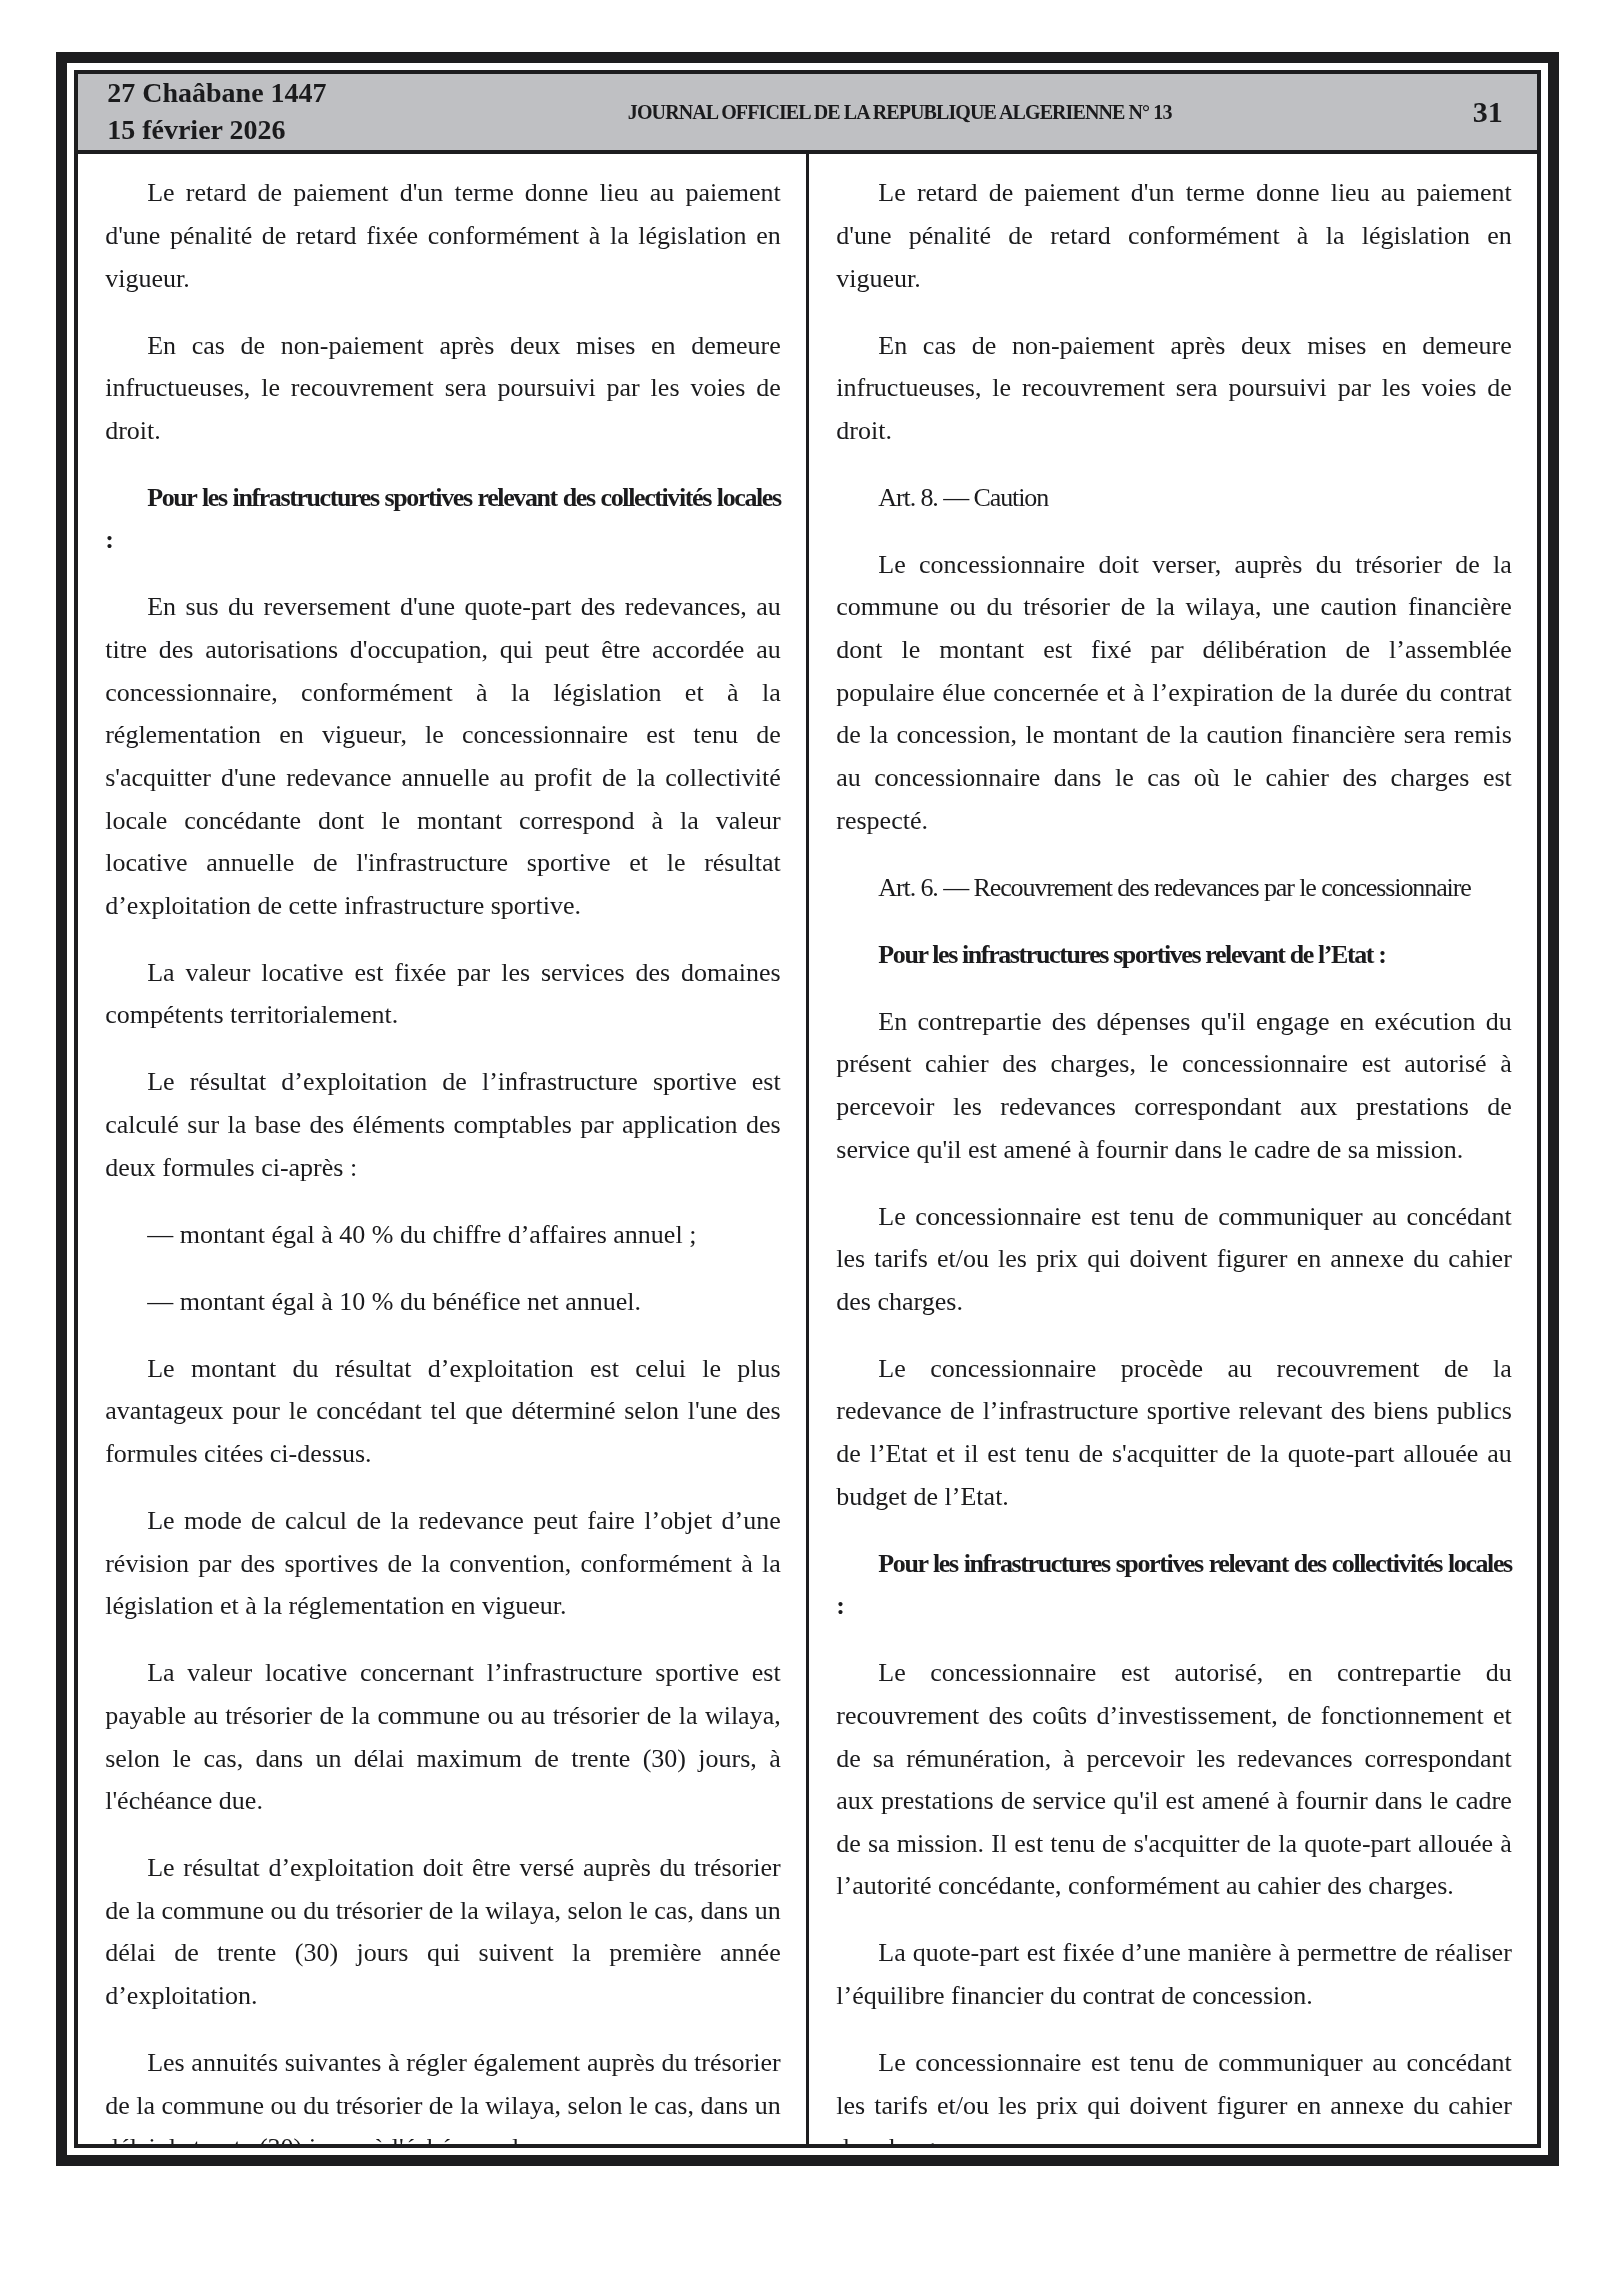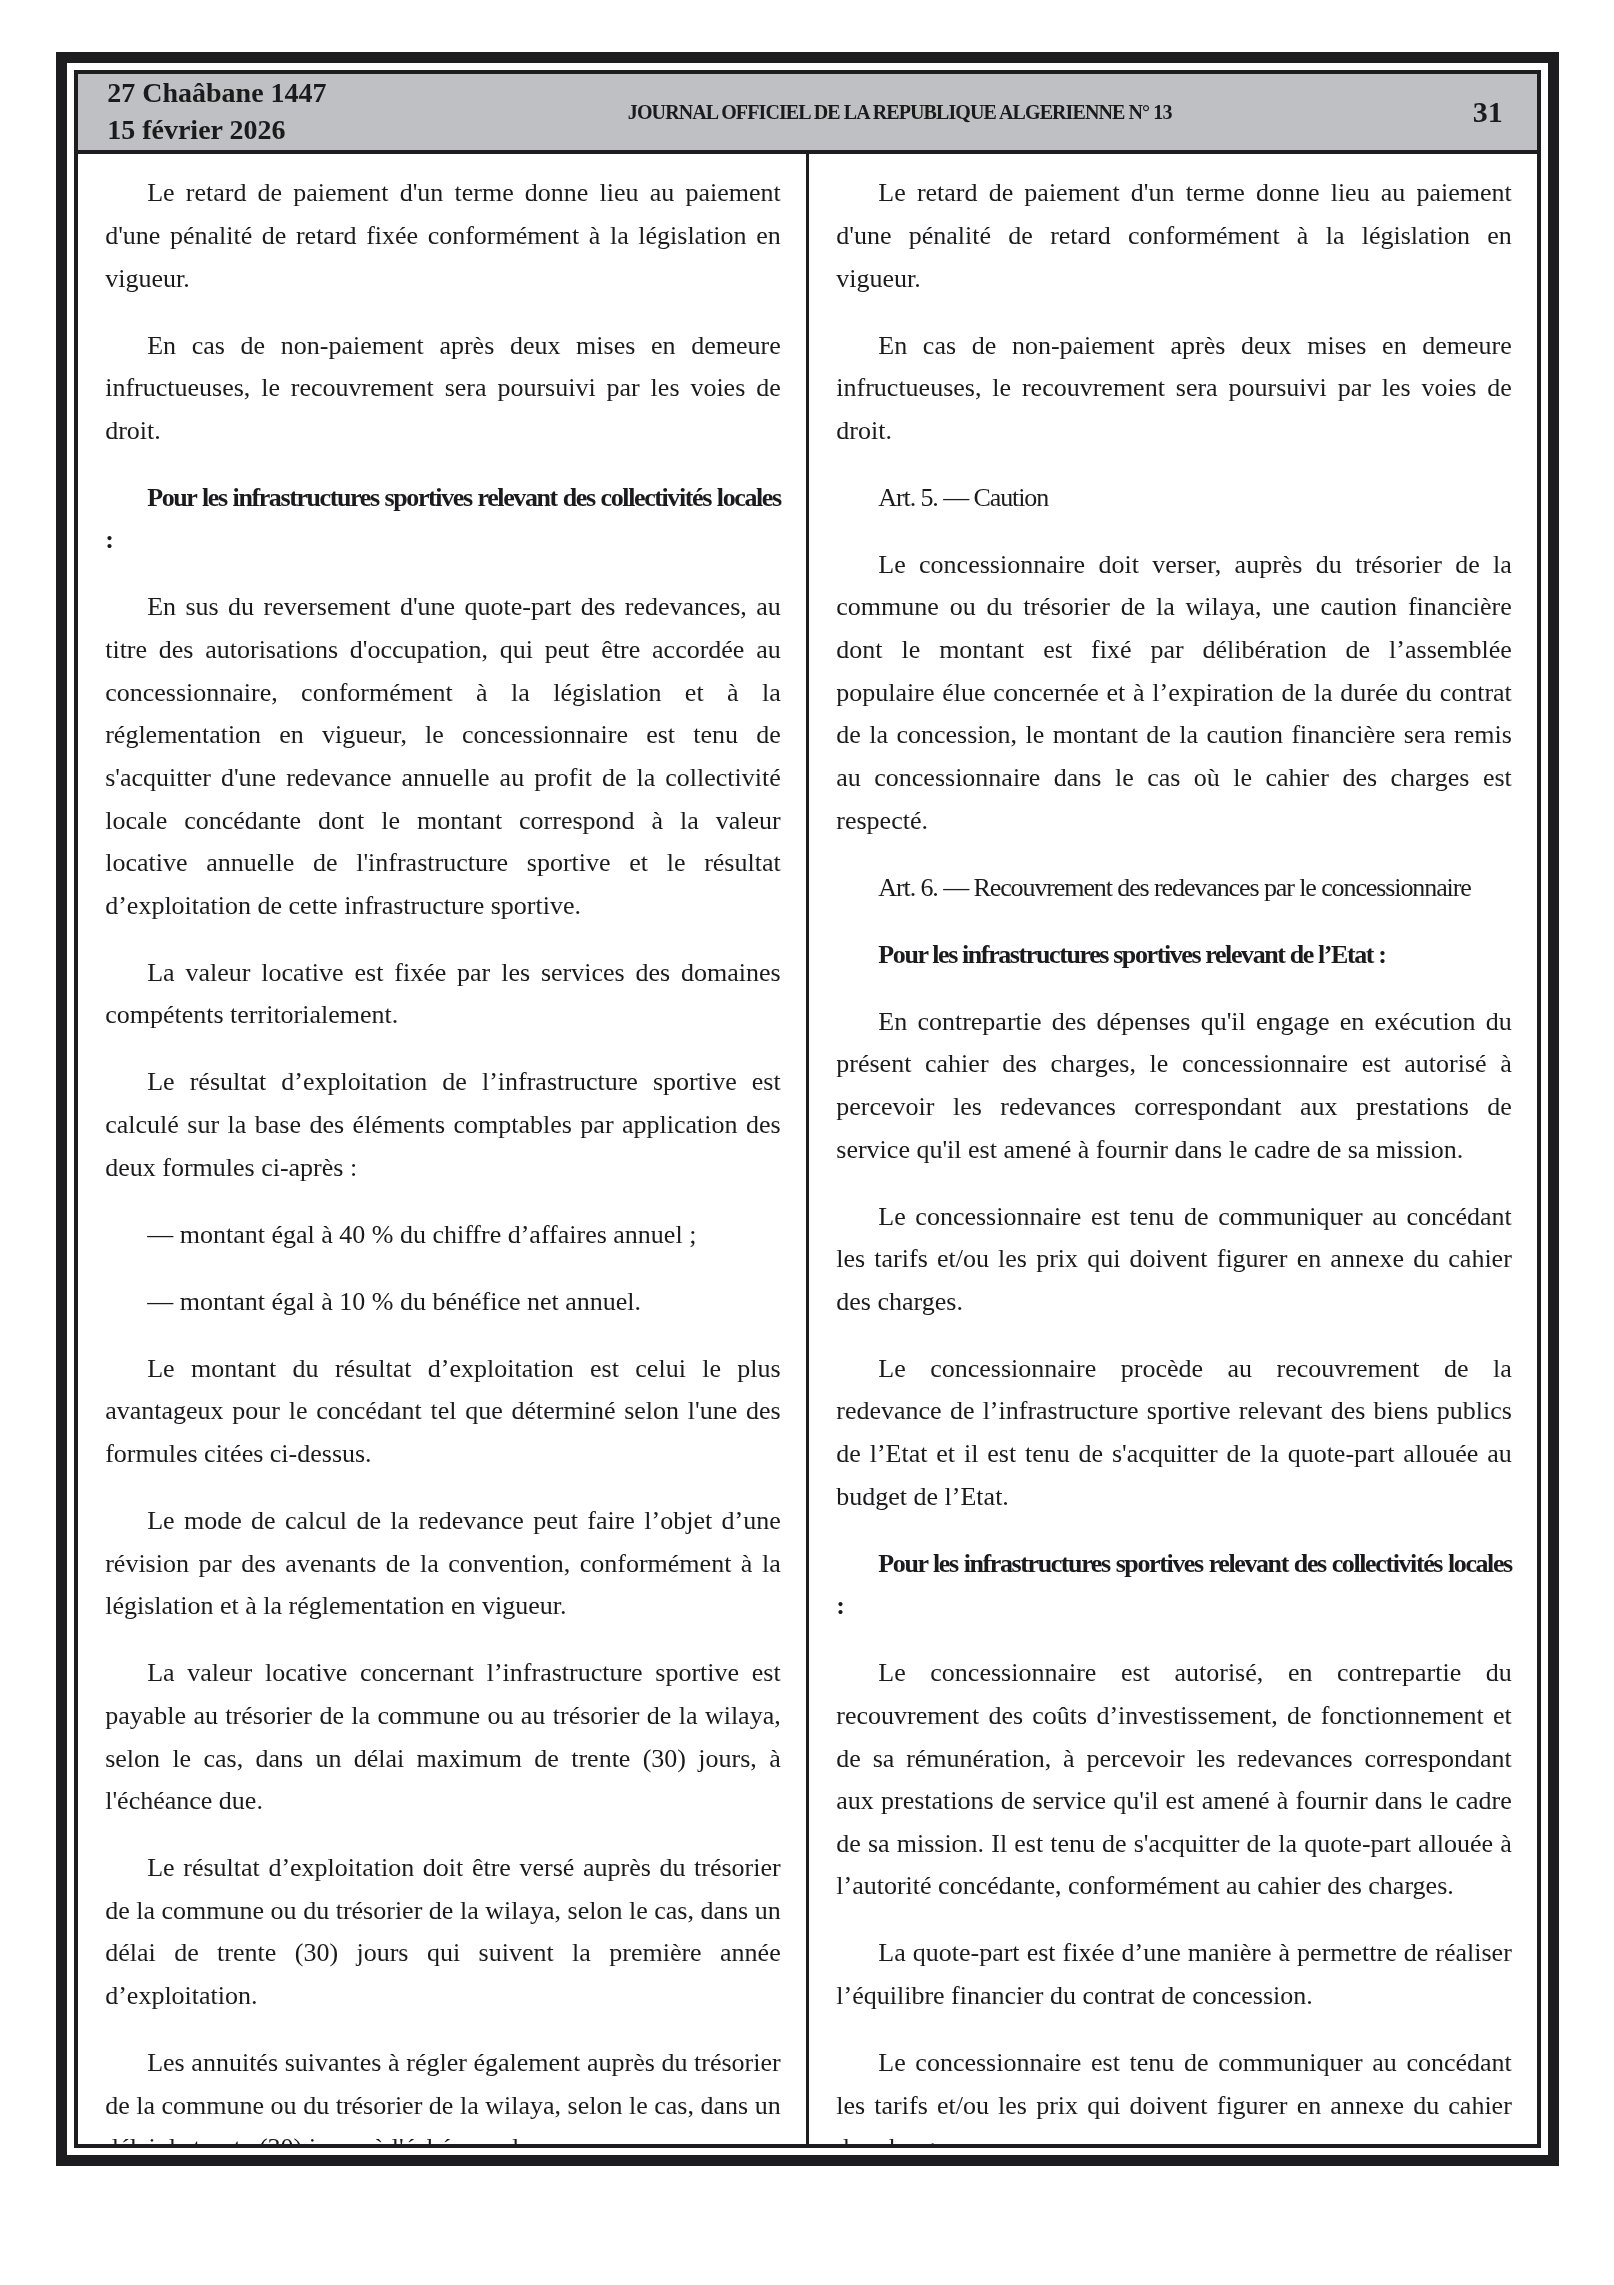--- a/index.html
+++ b/index.html
@@ -121,30 +121,30 @@
       <div class="col">
           <div class="para">Le retard de paiement d'un terme donne lieu au paiement d'une pénalité de retard fixée conformément à la législation en vigueur.</div>
           <div class="para">En cas de non-paiement après deux mises en demeure infructueuses, le recouvrement sera poursuivi par les voies de droit.</div>
           <div class="heading">Pour les infrastructures sportives relevant des collectivités locales :</div>
           <div class="para">En sus du reversement d'une quote-part des redevances, au titre des autorisations d'occupation, qui peut être accordée au concessionnaire, conformément à la législation et à la réglementation en vigueur, le concessionnaire est tenu de s'acquitter d'une redevance annuelle au profit de la collectivité locale concédante dont le montant correspond à la valeur locative annuelle de l'infrastructure sportive et le résultat d’exploitation de cette infrastructure sportive.</div>
           <div class="para">La valeur locative est fixée par les services des domaines compétents territorialement.</div>
           <div class="para">Le résultat d’exploitation de l’infrastructure sportive est calculé sur la base des éléments comptables par application des deux formules ci-après :</div>
           <div class="dash-item">— montant égal à 40 % du chiffre d’affaires annuel ;</div>
           <div class="dash-item">— montant égal à 10 % du bénéfice net annuel.</div>
           <div class="para">Le montant du résultat d’exploitation est celui le plus avantageux pour le concédant tel que déterminé selon l'une des formules citées ci-dessus.</div>
-          <div class="para">Le mode de calcul de la redevance peut faire l’objet d’une révision par des avenants de la convention, conformément à la législation et à la réglementation en vigueur.</div>
+          <div class="para">Le mode de calcul de la redevance peut faire l’objet d’une révision par des sportives de la convention, conformément à la législation et à la réglementation en vigueur.</div>
           <div class="para">La valeur locative concernant l’infrastructure sportive est payable au trésorier de la commune ou au trésorier de la wilaya, selon le cas, dans un délai maximum de trente (30) jours, à l'échéance due.</div>
           <div class="para">Le résultat d’exploitation doit être versé auprès du trésorier de la commune ou du trésorier de la wilaya, selon le cas, dans un délai de trente (30) jours qui suivent la première année d’exploitation.</div>
           <div class="para">Les annuités suivantes à régler également auprès du trésorier de la commune ou du trésorier de la wilaya, selon le cas, dans un délai de trente (30) jours, à l'échéance due.</div>
         </div>
       <div class="divider"></div>
       <div class="col">
           <div class="para">Le retard de paiement d'un terme donne lieu au paiement d'une pénalité de retard conformément à la législation en vigueur.</div>
           <div class="para">En cas de non-paiement après deux mises en demeure infructueuses, le recouvrement sera poursuivi par les voies de droit.</div>
-          <div class="article-line">Art. 5. — Caution</div>
+          <div class="article-line">Art. 8. — Caution</div>
           <div class="para">Le concessionnaire doit verser, auprès du trésorier de la commune ou du trésorier de la wilaya, une caution financière dont le montant est fixé par délibération de l’assemblée populaire élue concernée et à l’expiration de la durée du contrat de la concession, le montant de la caution financière sera remis au concessionnaire dans le cas où le cahier des charges est respecté.</div>
           <div class="article-line">Art. 6. — Recouvrement des redevances par le concessionnaire</div>
           <div class="heading">Pour les infrastructures sportives relevant de l’Etat :</div>
           <div class="para">En contrepartie des dépenses qu'il engage en exécution du présent cahier des charges, le concessionnaire est autorisé à percevoir les redevances correspondant aux prestations de service qu'il est amené à fournir dans le cadre de sa mission.</div>
           <div class="para">Le concessionnaire est tenu de communiquer au concédant les tarifs et/ou les prix qui doivent figurer en annexe du cahier des charges.</div>
           <div class="para">Le concessionnaire procède au recouvrement de la redevance de l’infrastructure sportive relevant des biens publics de l’Etat et il est tenu de s'acquitter de la quote-part allouée au budget de l’Etat.</div>
           <div class="heading">Pour les infrastructures sportives relevant des collectivités locales :</div>
           <div class="para">Le concessionnaire est autorisé, en contrepartie du recouvrement des coûts d’investissement, de fonctionnement et de sa rémunération, à percevoir les redevances correspondant aux prestations de service qu'il est amené à fournir dans le cadre de sa mission. Il est tenu de s'acquitter de la quote-part allouée à l’autorité concédante, conformément au cahier des charges.</div>
           <div class="para">La quote-part est fixée d’une manière à permettre de réaliser l’équilibre financier du contrat de concession.</div>
           <div class="para">Le concessionnaire est tenu de communiquer au concédant les tarifs et/ou les prix qui doivent figurer en annexe du cahier des charges.</div>

